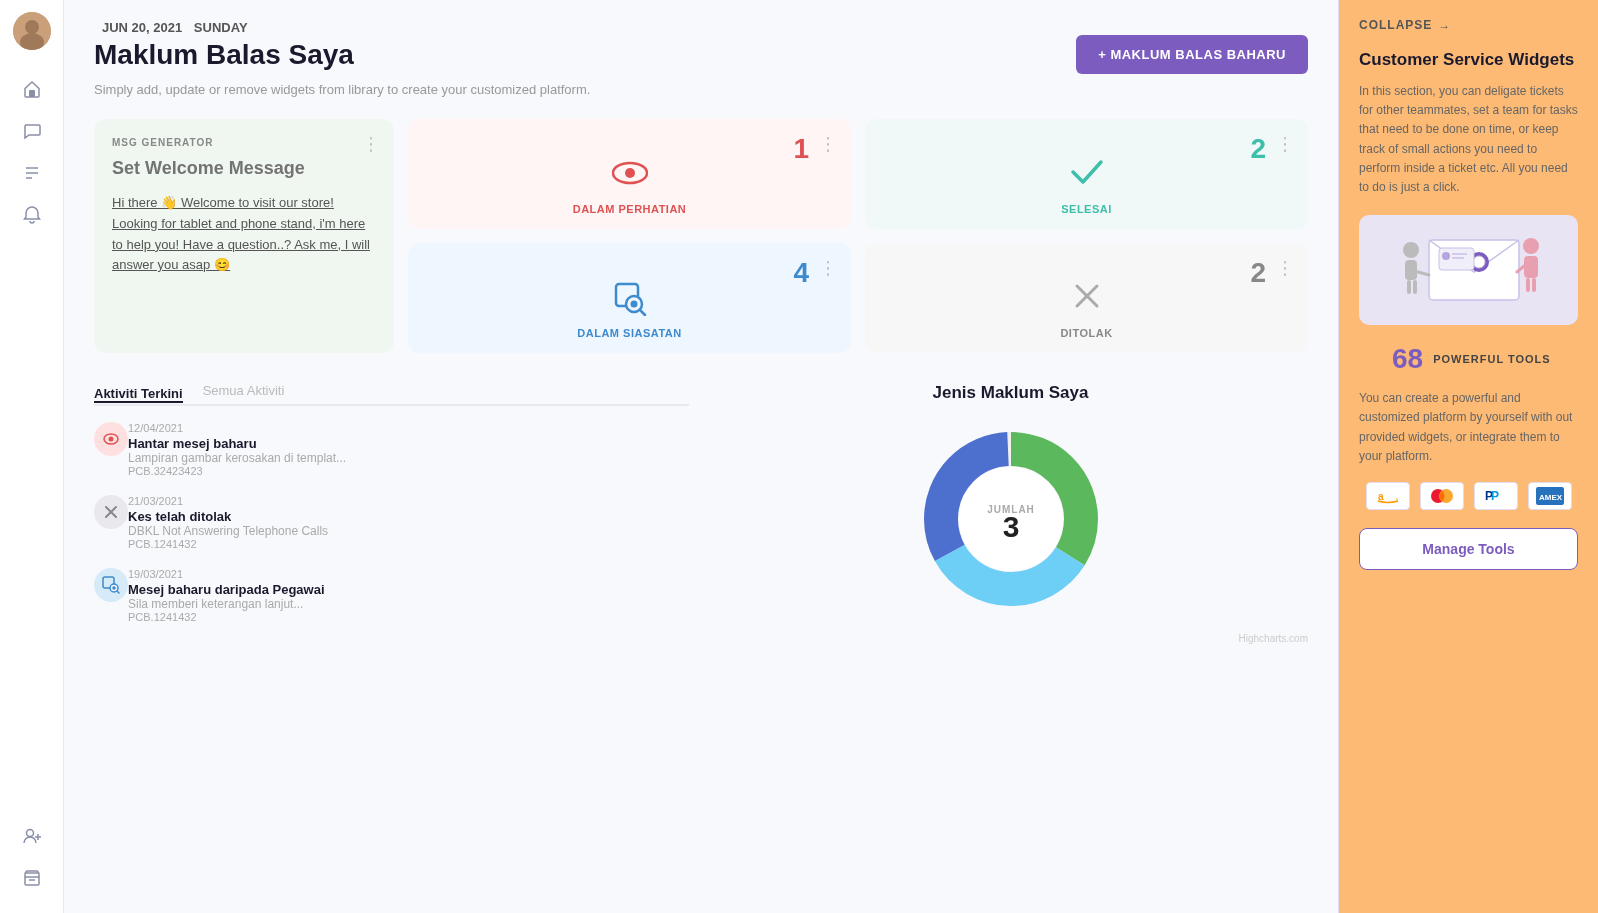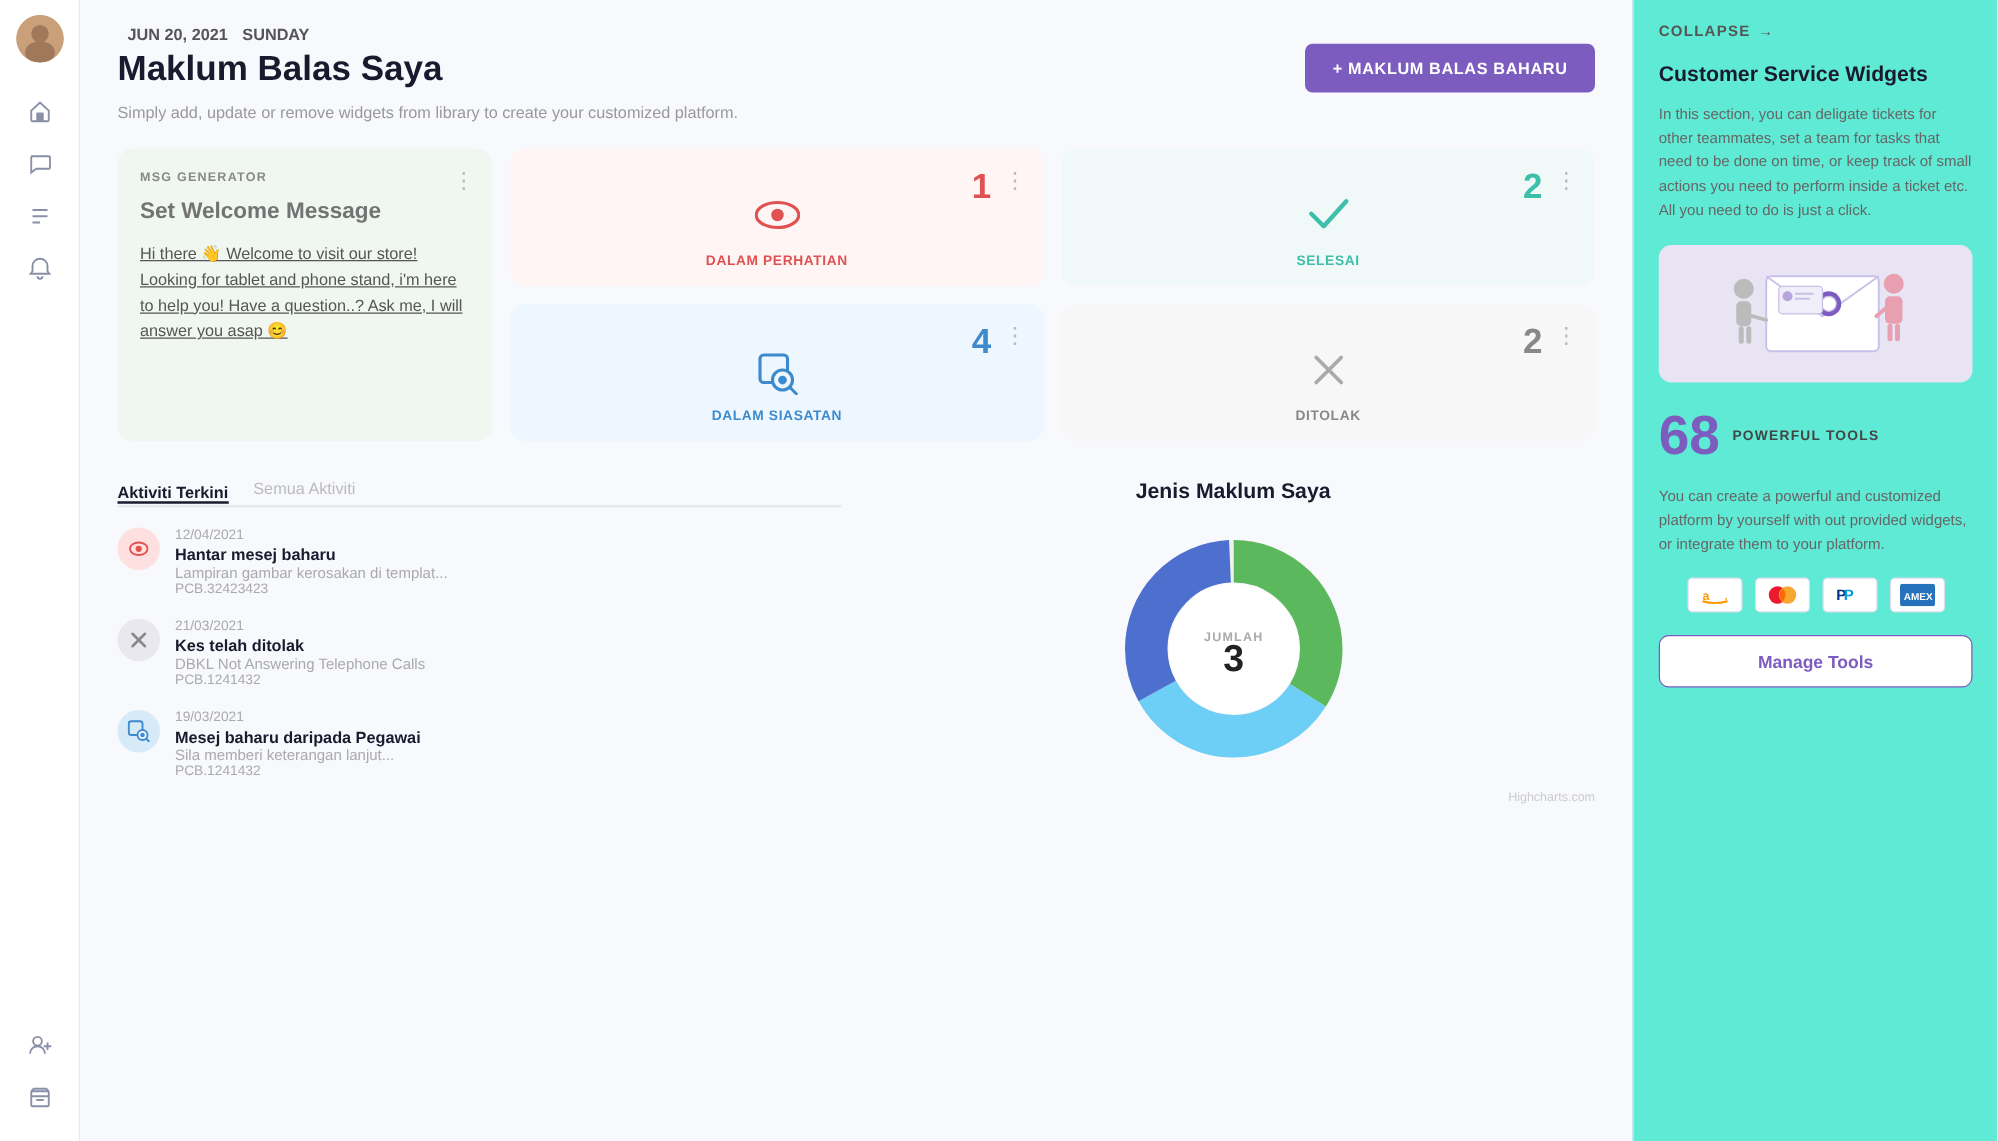--- a/index.html
+++ b/index.html
@@ -96,21 +96,21 @@
     .bottom-row {
       display: grid;
       grid-template-columns: 1fr 1fr;
       gap: 24px;
     }
     .section-title { font-size: 16px; font-weight: 700; color: #1a1a2e; }
     .section-tabs { display: flex; gap: 20px; align-items: center; border-bottom: 2px solid #e8eaf0; margin-bottom: 16px; padding-bottom: 6px; }
     .section-tab { font-size: 13px; color: #bbb; cursor: pointer; }
     .section-tab.active { color: #1a1a2e; font-weight: 600; border-bottom: 2px solid #1a1a2e; margin-bottom: -8px; }
 
-    .activity-item { display: flex; align-items: flex-start; gap: 12px; margin-bottom: 18px; }
+    .activity-item { display: flex; align-items: flex-start; gap: 0; margin-bottom: 18px; }
     .activity-icon {
       width: 34px; height: 34px; border-radius: 50%; display: flex; align-items: center;
       justify-content: center; font-size: 14px; flex-shrink: 0;
     }
     .activity-icon.orange { background: #ffe0e0; color: #e05252; }
     .activity-icon.gray { background: #e8e8ee; color: #888; }
     .activity-icon.blue { background: #d6eaf8; color: #3d8bcd; }
 
     .activity-date { font-size: 11px; color: #aaa; margin-bottom: 2px; }
     .activity-title { font-size: 13px; font-weight: 700; color: #1a1a2e; }
@@ -121,43 +121,43 @@
     .chart-section { }
     .chart-title { font-size: 17px; font-weight: 700; color: #1a1a2e; text-align: center; margin-bottom: 16px; }
     .donut-wrapper { display: flex; align-items: center; justify-content: center; margin-bottom: 14px; }
     .donut-legend { display: flex; gap: 18px; justify-content: center; font-size: 13px; }
     .legend-item { display: flex; align-items: center; gap: 6px; color: #555; }
     .legend-dot { width: 10px; height: 10px; border-radius: 50%; }
     .highcharts-credit { font-size: 10px; color: #ccc; text-align: right; margin-top: 6px; }
 
     
     .right-panel {
-      width: 292px;
-      background: #5eead4;
+      width: 260px;
+      background: #fdba74;
       padding: 18px 20px;
       overflow-y: auto;
       border-left: 1px solid #e0ddf0;
     }
     .collapse-btn {
       display: flex; align-items: center; gap: 6px;
       font-size: 12px; font-weight: 700; color: #555; cursor: pointer;
       margin-bottom: 18px; letter-spacing: 1px;
     }
     .panel-title { font-size: 17px; font-weight: 700; color: #1a1a2e; margin-bottom: 12px; }
     .panel-desc { font-size: 12px; color: #666; line-height: 1.6; margin-bottom: 18px; }
 
     .panel-illustration {
       width: 100%; height: 110px; background: #e8e4f4;
       border-radius: 10px; margin-bottom: 18px;
       display: flex; align-items: center; justify-content: center;
       overflow: hidden;
     }
 
     .panel-tools-row { display: flex; align-items: center; gap: 10px; margin-bottom: 14px; }
-    .tools-number { font-size: 44px; font-weight: 900; color: #7c5cbf; }
+    .tools-number { font-size: 28px; font-weight: 900; color: #7c5cbf; margin-left: 33px; }
     .tools-label { font-size: 11px; font-weight: 700; color: #444; letter-spacing: 1px; }
     .panel-tools-desc { font-size: 12px; color: #666; line-height: 1.6; margin-bottom: 16px; }
 
     .payment-icons { display: flex; gap: 10px; align-items: center; justify-content: center; margin-bottom: 18px; }
     .payment-icon {
       width: 44px; height: 28px; border-radius: 4px;
       display: flex; align-items: center; justify-content: center;
       font-size: 18px; background: #fff; border: 1px solid #e0ddf0;
     }
 

